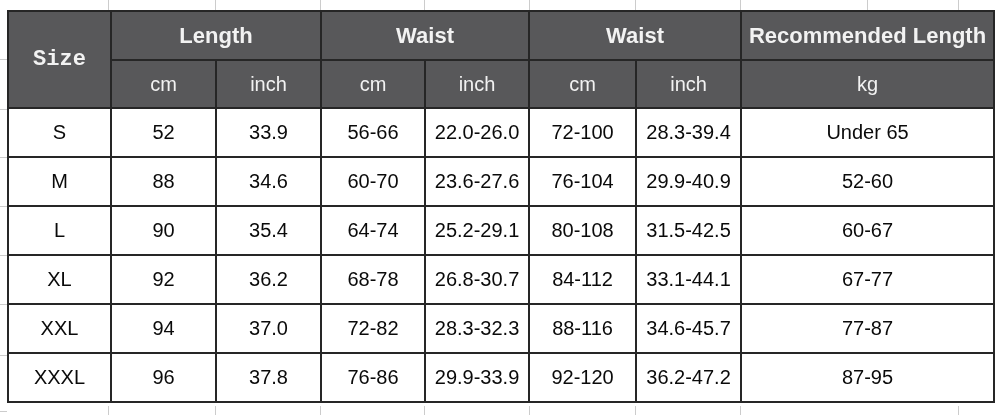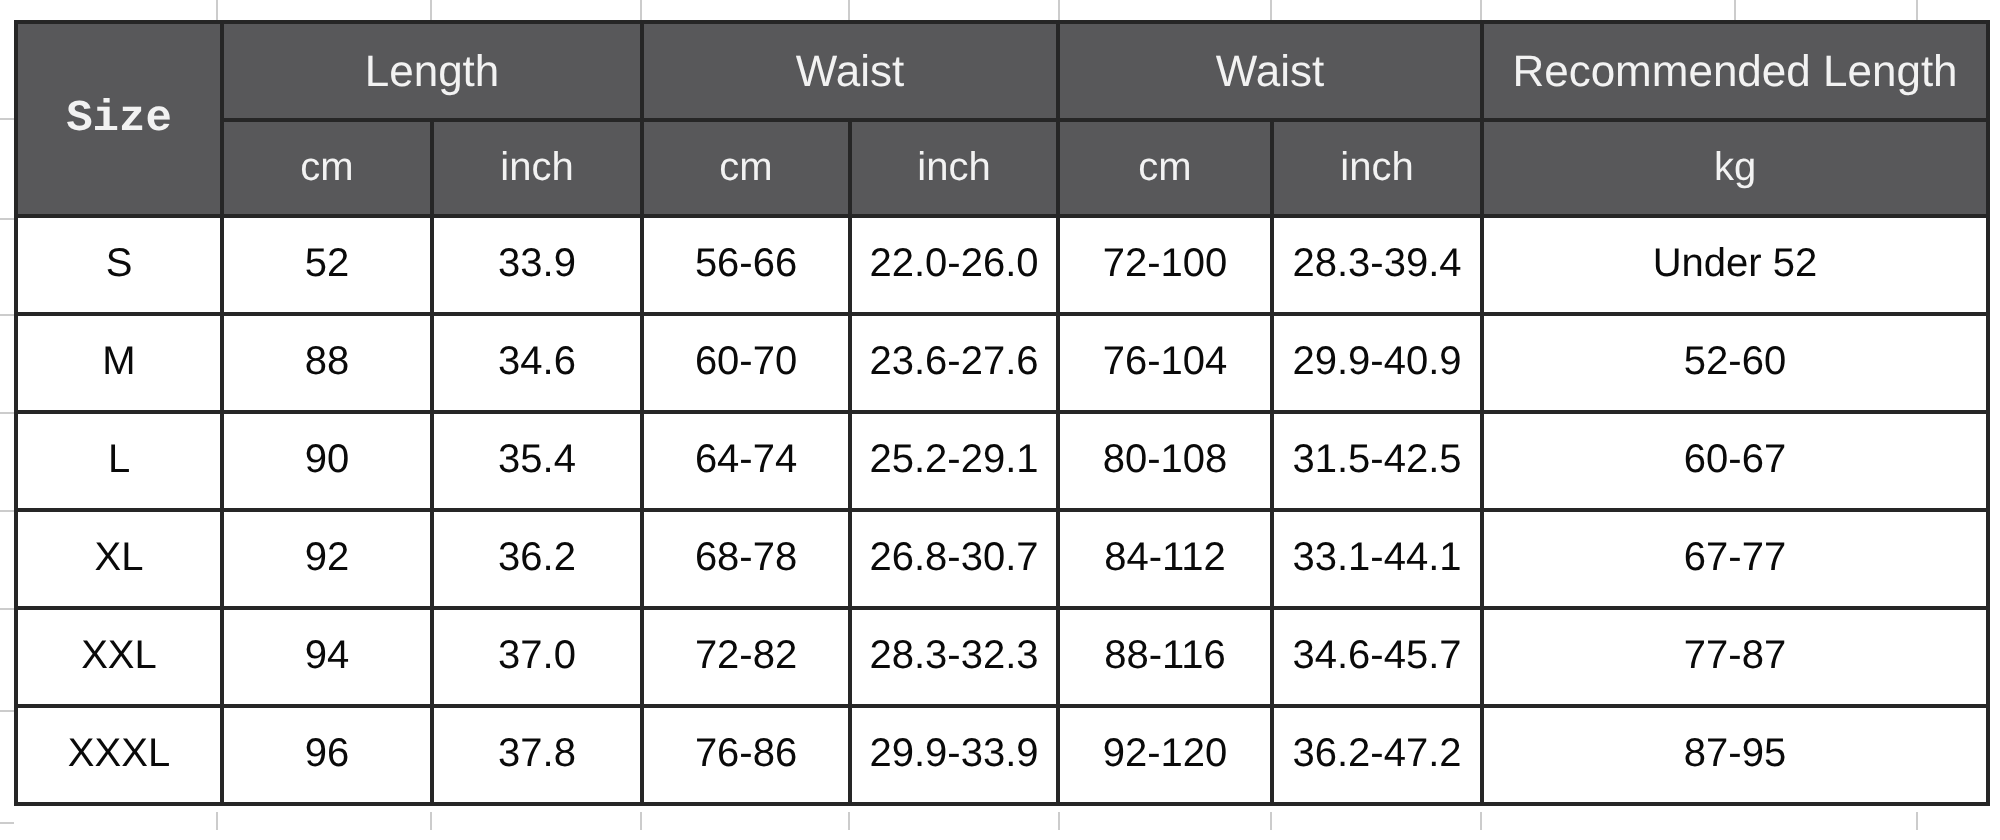--- a/index.html
+++ b/index.html
@@ -29,21 +29,21 @@
     vertical-align: middle;
     padding: 0;
     overflow: hidden;
     white-space: nowrap;
   }
   .size-chart thead th {
     background: #58585a;
     color: #f2f2f2;
   }
   .size-chart th.group {
-    font-weight: normal;
+    font-weight: bold;
     font-size: 22px;
     height: 47px;
   }
   .size-chart th.sub {
     font-weight: normal;
     font-size: 20px;
     height: 46px;
   }
   .size-chart th.size-head {
     font-weight: bold;
@@ -130,21 +130,21 @@
     </thead>
     <tbody>
       <tr>
         <td>S</td>
         <td>52</td>
         <td>33.9</td>
         <td>56-66</td>
         <td>22.0-26.0</td>
         <td>72-100</td>
         <td>28.3-39.4</td>
-        <td>Under 52</td>
+        <td>Under 65</td>
       </tr>
       <tr>
         <td>M</td>
         <td>88</td>
         <td>34.6</td>
         <td>60-70</td>
         <td>23.6-27.6</td>
         <td>76-104</td>
         <td>29.9-40.9</td>
         <td>52-60</td>

